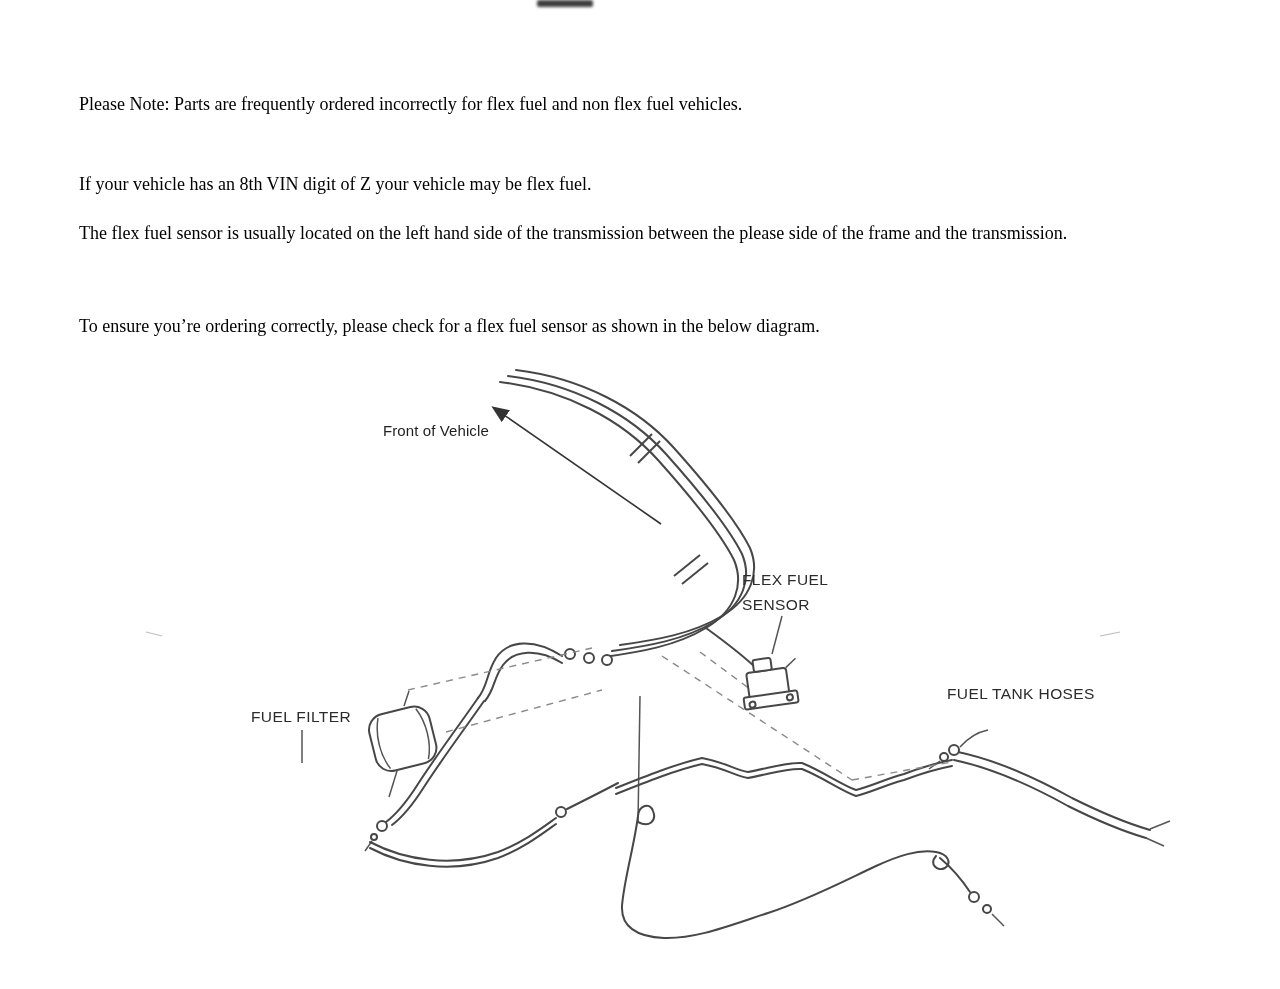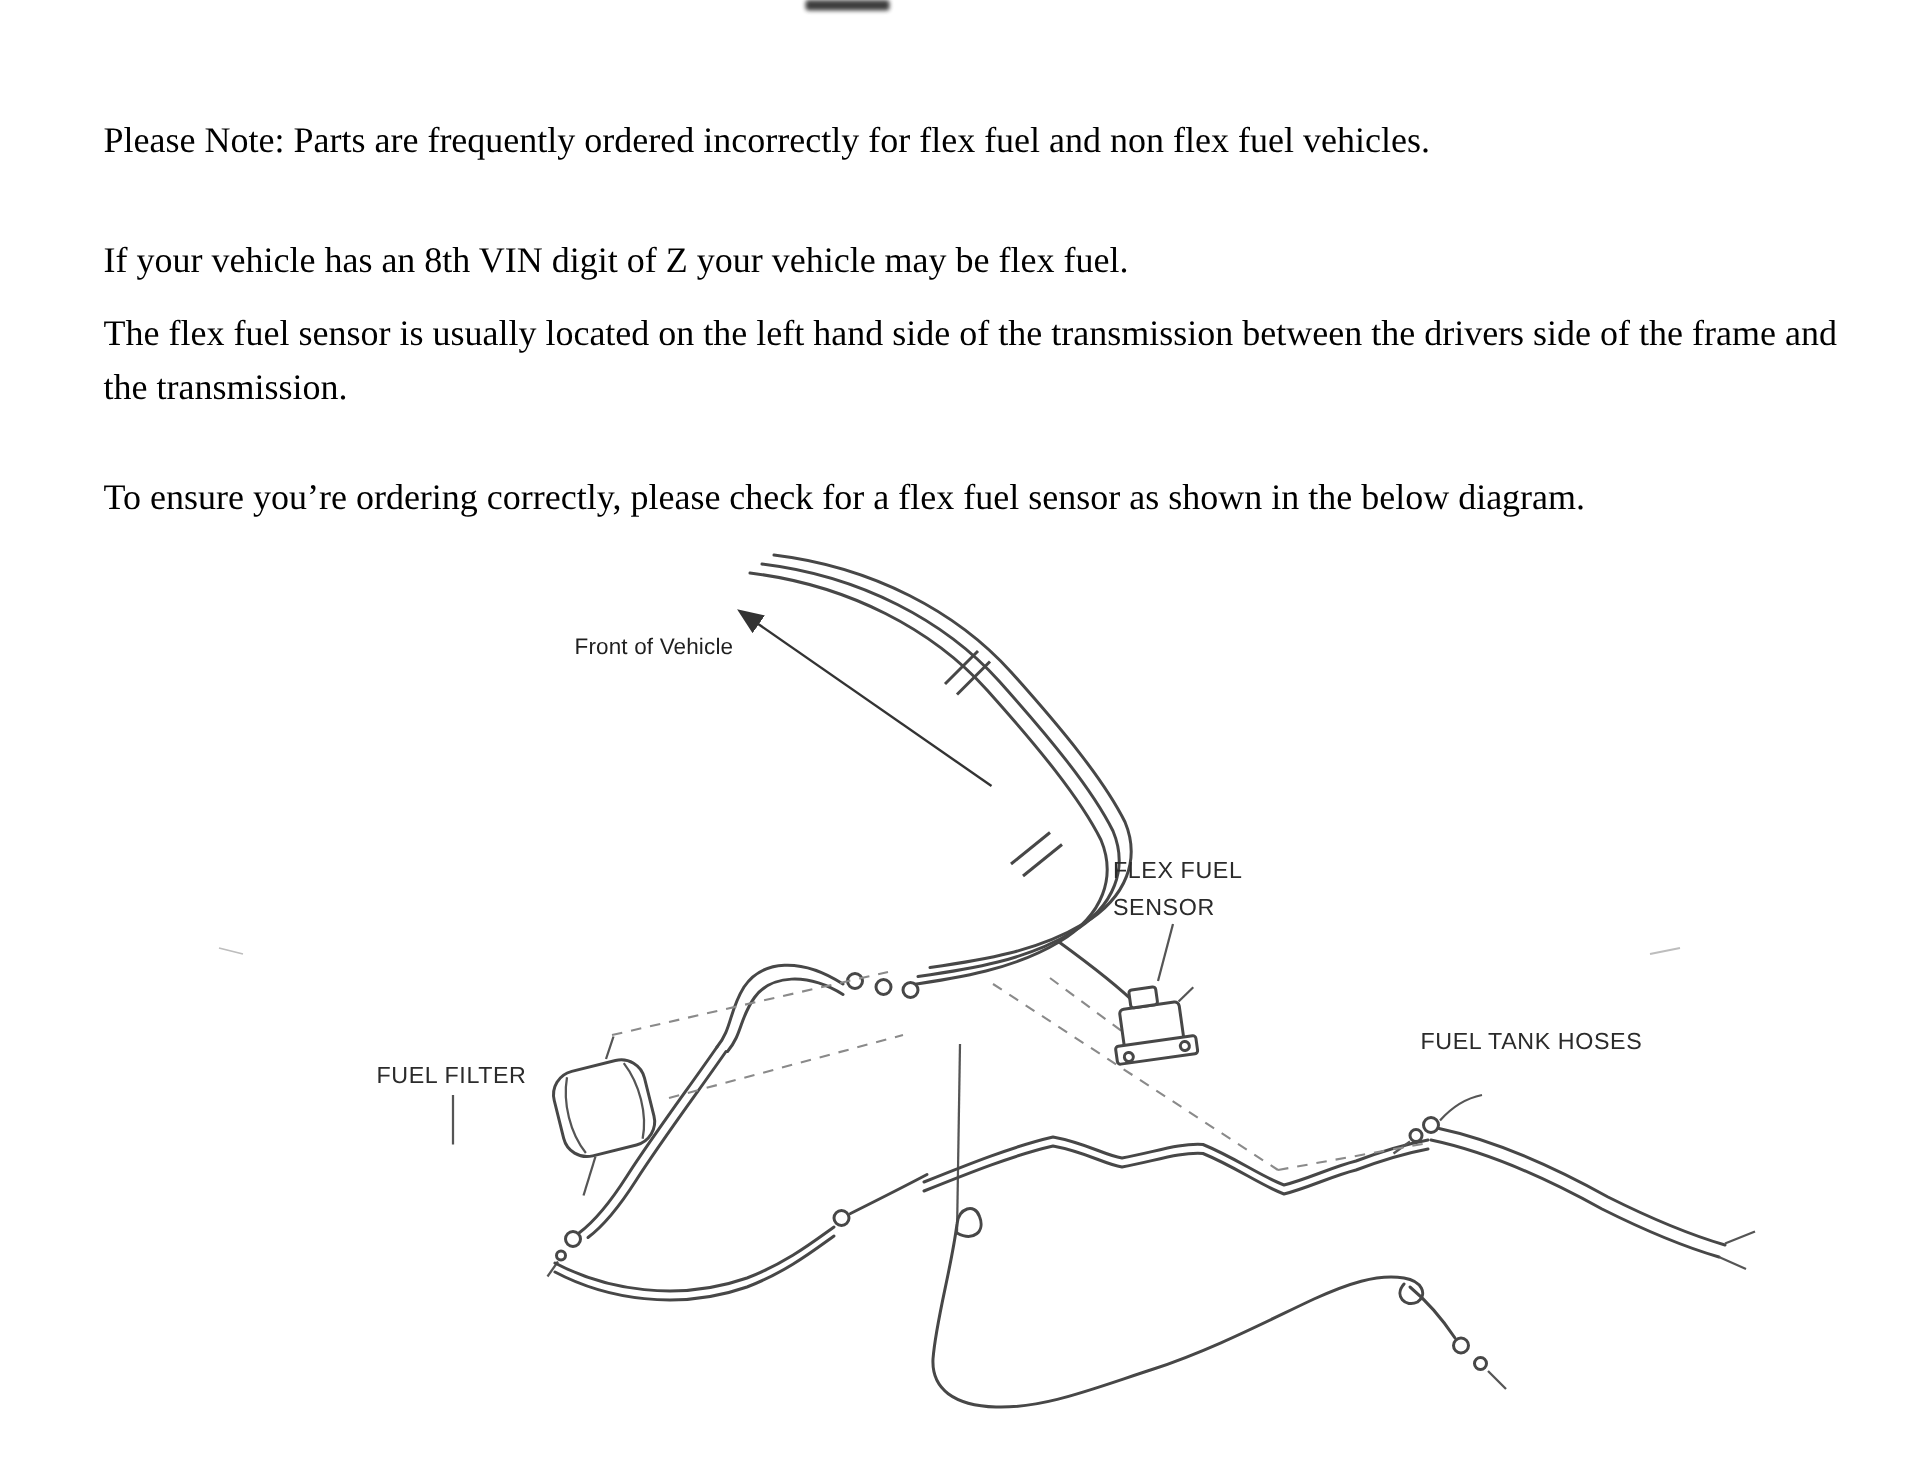--- a/index.html
+++ b/index.html
@@ -8,27 +8,27 @@
     background:#ffffff;
     font-family:"Liberation Serif", serif;
     position:relative;
     overflow:hidden;
   }
   .top-artifact{
     position:absolute;left:537px;top:0;width:56px;height:7px;
     background:#1c1c1c;filter:blur(1.5px);opacity:.85;border-radius:2px;
   }
   .notes p{
-    position:absolute;left:63px;margin:6px;
-    font-size:24px;color:#000;line-height:36px;
+    position:absolute;left:63px;margin:16px;
+    font-size:18px;color:#000;line-height:36px;
   }
   .p0{top:70px;max-width:1180px;}
   .p1{top:150px;max-width:1180px;}
   .p2{top:199px;max-width:1165px;}
-  .p3{top:308px;max-width:1200px;}
+  .p3{top:292px;max-width:1200px;}
   svg{position:absolute;left:0;top:360px;}
   .lbl{
     font-family:"Liberation Sans", sans-serif;
     font-size:15.5px;fill:#2b2b2b;letter-spacing:.4px;
   }
   .lbl-small{
     font-family:"Liberation Sans", sans-serif;
     font-size:15px;fill:#1f1f1f;letter-spacing:.1px;
   }
   .ln{stroke:#474747;stroke-width:2;fill:none;stroke-linecap:round;}
@@ -39,21 +39,21 @@
   .faint{stroke:#bdbdbd;stroke-width:1.2;fill:none;}
 </style>
 </head>
 <body>
 
 <div class="top-artifact"></div>
 
 <div class="notes">
   <p class="p0">Please Note: Parts are frequently ordered incorrectly for flex fuel and non flex fuel vehicles.</p>
   <p class="p1">If your vehicle has an 8th VIN digit of Z your vehicle may be flex fuel.</p>
-  <p class="p2">The flex fuel sensor is usually located on the left hand side of the transmission between the drivers side of the frame and the transmission.</p>
+  <p class="p2">The flex fuel sensor is usually located on the left hand side of the transmission between the please side of the frame and the transmission.</p>
   <p class="p3">To ensure you’re ordering correctly, please check for a flex fuel sensor as shown in the below diagram.</p>
 </div>
 
 <svg width="1280" height="629" viewBox="0 0 1280 629">
   <defs>
     <marker id="arrowhead" markerWidth="11" markerHeight="9" refX="9" refY="4.5" orient="auto">
       <path d="M0,0 L11,4.5 L0,9 z" fill="#333"></path>
     </marker>
   </defs>
 

